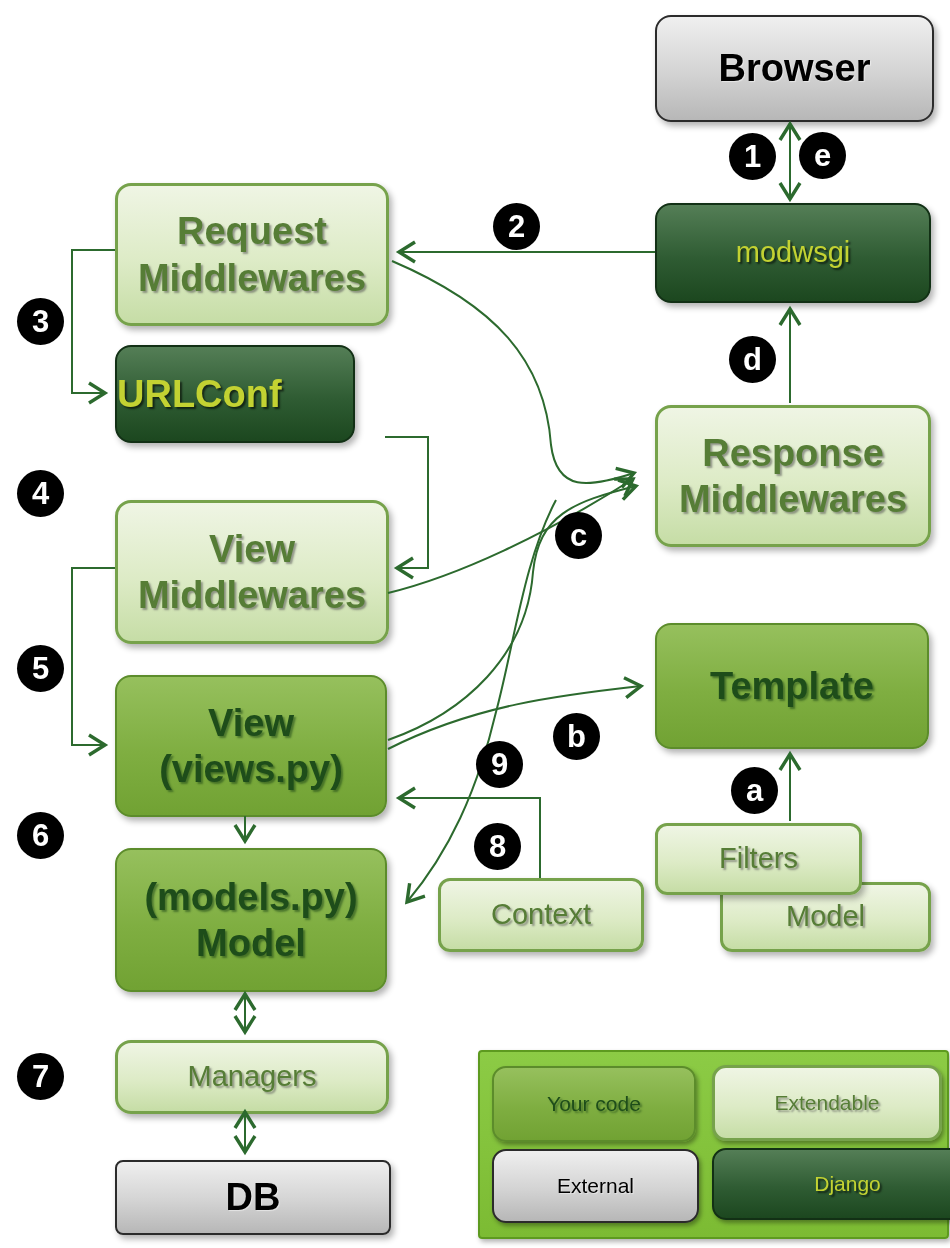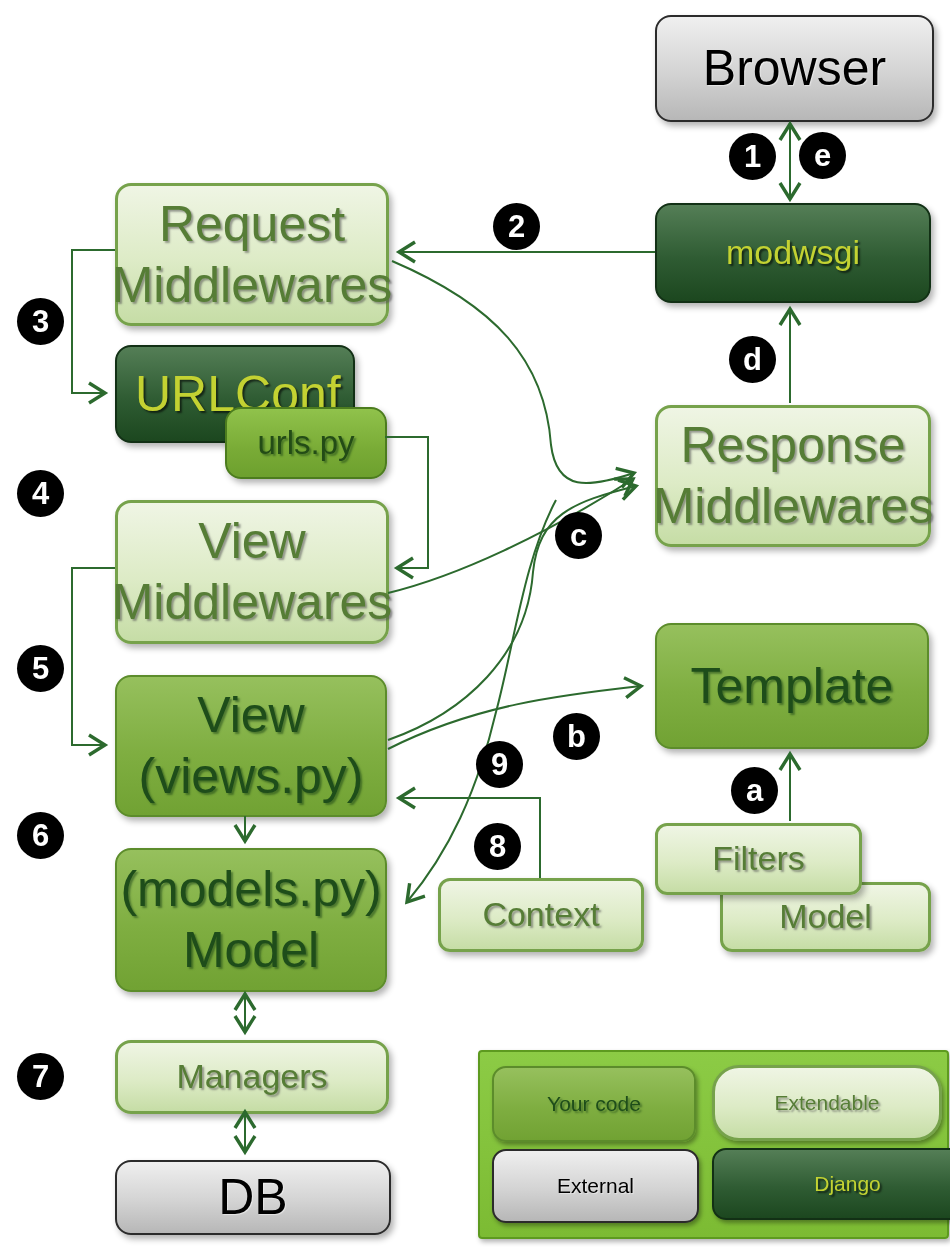--- a/index.html
+++ b/index.html
@@ -33,22 +33,22 @@
   .box-dark{
     background:linear-gradient(180deg,#547e56 0%,#2f5c33 55%,#1c471f 100%);
     border:2px solid #123015;color:#c3d232;
     text-shadow:2px 2px 2px rgba(0,0,0,.6);
   }
   .box-gray{
     background:linear-gradient(180deg,#efefef 0%,#d3d3d3 55%,#b7b7b7 100%);
     border:2px solid #2b2b2b;color:#000000;
     text-shadow:1px 1px 1px rgba(255,255,255,.5);
   }
-  .fs-big{font-size:50px;}
-  .fs-med{font-size:34px;}
+  .fs-big{font-size:38px;font-weight:bold;}
+  .fs-med{font-size:29px;}
   .badge{
     position:absolute;width:47px;height:47px;border-radius:50%;background:#000;
     color:#fff;display:flex;align-items:center;justify-content:center;
     font-size:31px;font-weight:bold;z-index:8;
   }
   .legend{
     position:absolute;left:478px;top:1050px;width:467px;height:185px;z-index:2;
     background:linear-gradient(180deg,#8ccb45 0%,#7cbb33 100%);
     border:2px solid #5d9a1f;border-radius:4px;
     box-shadow:2px 3px 5px rgba(0,0,0,.3);
@@ -92,48 +92,45 @@
 
   <div class="node box-dark fs-med" style="left:655px;top:203px;width:272px;height:96px;">
     <span>modwsgi</span>
   </div>
 
   <div class="node box-light fs-big" style="left:115px;top:183px;width:268px;height:137px;">
     <span>Request</span>
     <span>Middlewares</span>
   </div>
 
-  <div class="node box-dark fs-big" style="left:115px;top:345px;width:240px;height:98px;z-index:3;align-items:flex-start;padding-left:18px;box-sizing:border-box;">
+  <div class="node box-dark fs-big" style="left:115px;top:345px;width:240px;height:98px;z-index:3;align-items:flex-start;box-sizing:border-box;">
     <span>URLConf</span>
   </div>
 
-  <div class="node box-bright" style="left:225px;top:407px;width:158px;height:68px;font-size:33px;z-index:4;">
-    <span>urls.py</span>
-  </div>
 
   <div class="node box-light fs-big" style="left:115px;top:500px;width:268px;height:138px;">
     <span>View</span>
     <span>Middlewares</span>
   </div>
 
   <div class="node box-mid fs-big" style="left:115px;top:675px;width:268px;height:138px;">
     <span>View</span>
     <span>(views.py)</span>
   </div>
 
   <div class="node box-mid fs-big" style="left:115px;top:848px;width:268px;height:140px;">
     <span>(models.py)</span>
     <span>Model</span>
   </div>
 
   <div class="node box-light fs-med" style="left:115px;top:1040px;width:268px;height:68px;">
     <span>Managers</span>
   </div>
 
-  <div class="node box-gray fs-big" style="left:115px;top:1160px;width:272px;height:71px;border-radius:16px;">
+  <div class="node box-gray fs-big" style="left:115px;top:1160px;width:272px;height:71px;border-radius:8px;">
     <span>DB</span>
   </div>
 
   <div class="node box-light fs-big" style="left:655px;top:405px;width:270px;height:136px;">
     <span>Response</span>
     <span>Middlewares</span>
   </div>
 
   <div class="node box-light fs-med" style="left:655px;top:823px;width:201px;height:66px;z-index:4;border-radius:12px;">
     <span>Filters</span>
@@ -191,21 +188,21 @@
       <span>c</span>
     </div>
   <div class="badge" style="left:729px;top:336px;">
       <span>d</span>
     </div>
 
   <div class="legend">
     <div class="node box-mid" style="left:12px;top:14px;width:200px;height:72px;">
       <span>Your code</span>
     </div>
-    <div class="node box-light" style="left:232px;top:13px;width:224px;height:70px;border-radius:27px;">
+    <div class="node box-light" style="left:232px;top:13px;width:224px;height:70px;">
       <span>Extendable</span>
     </div>
     <div class="node box-gray" style="left:12px;top:97px;width:203px;height:70px;">
       <span>External</span>
     </div>
     <div class="node box-dark" style="left:232px;top:96px;width:227px;height:68px;padding-left:20px;">
       <span>Django</span>
     </div>
   </div>
 

